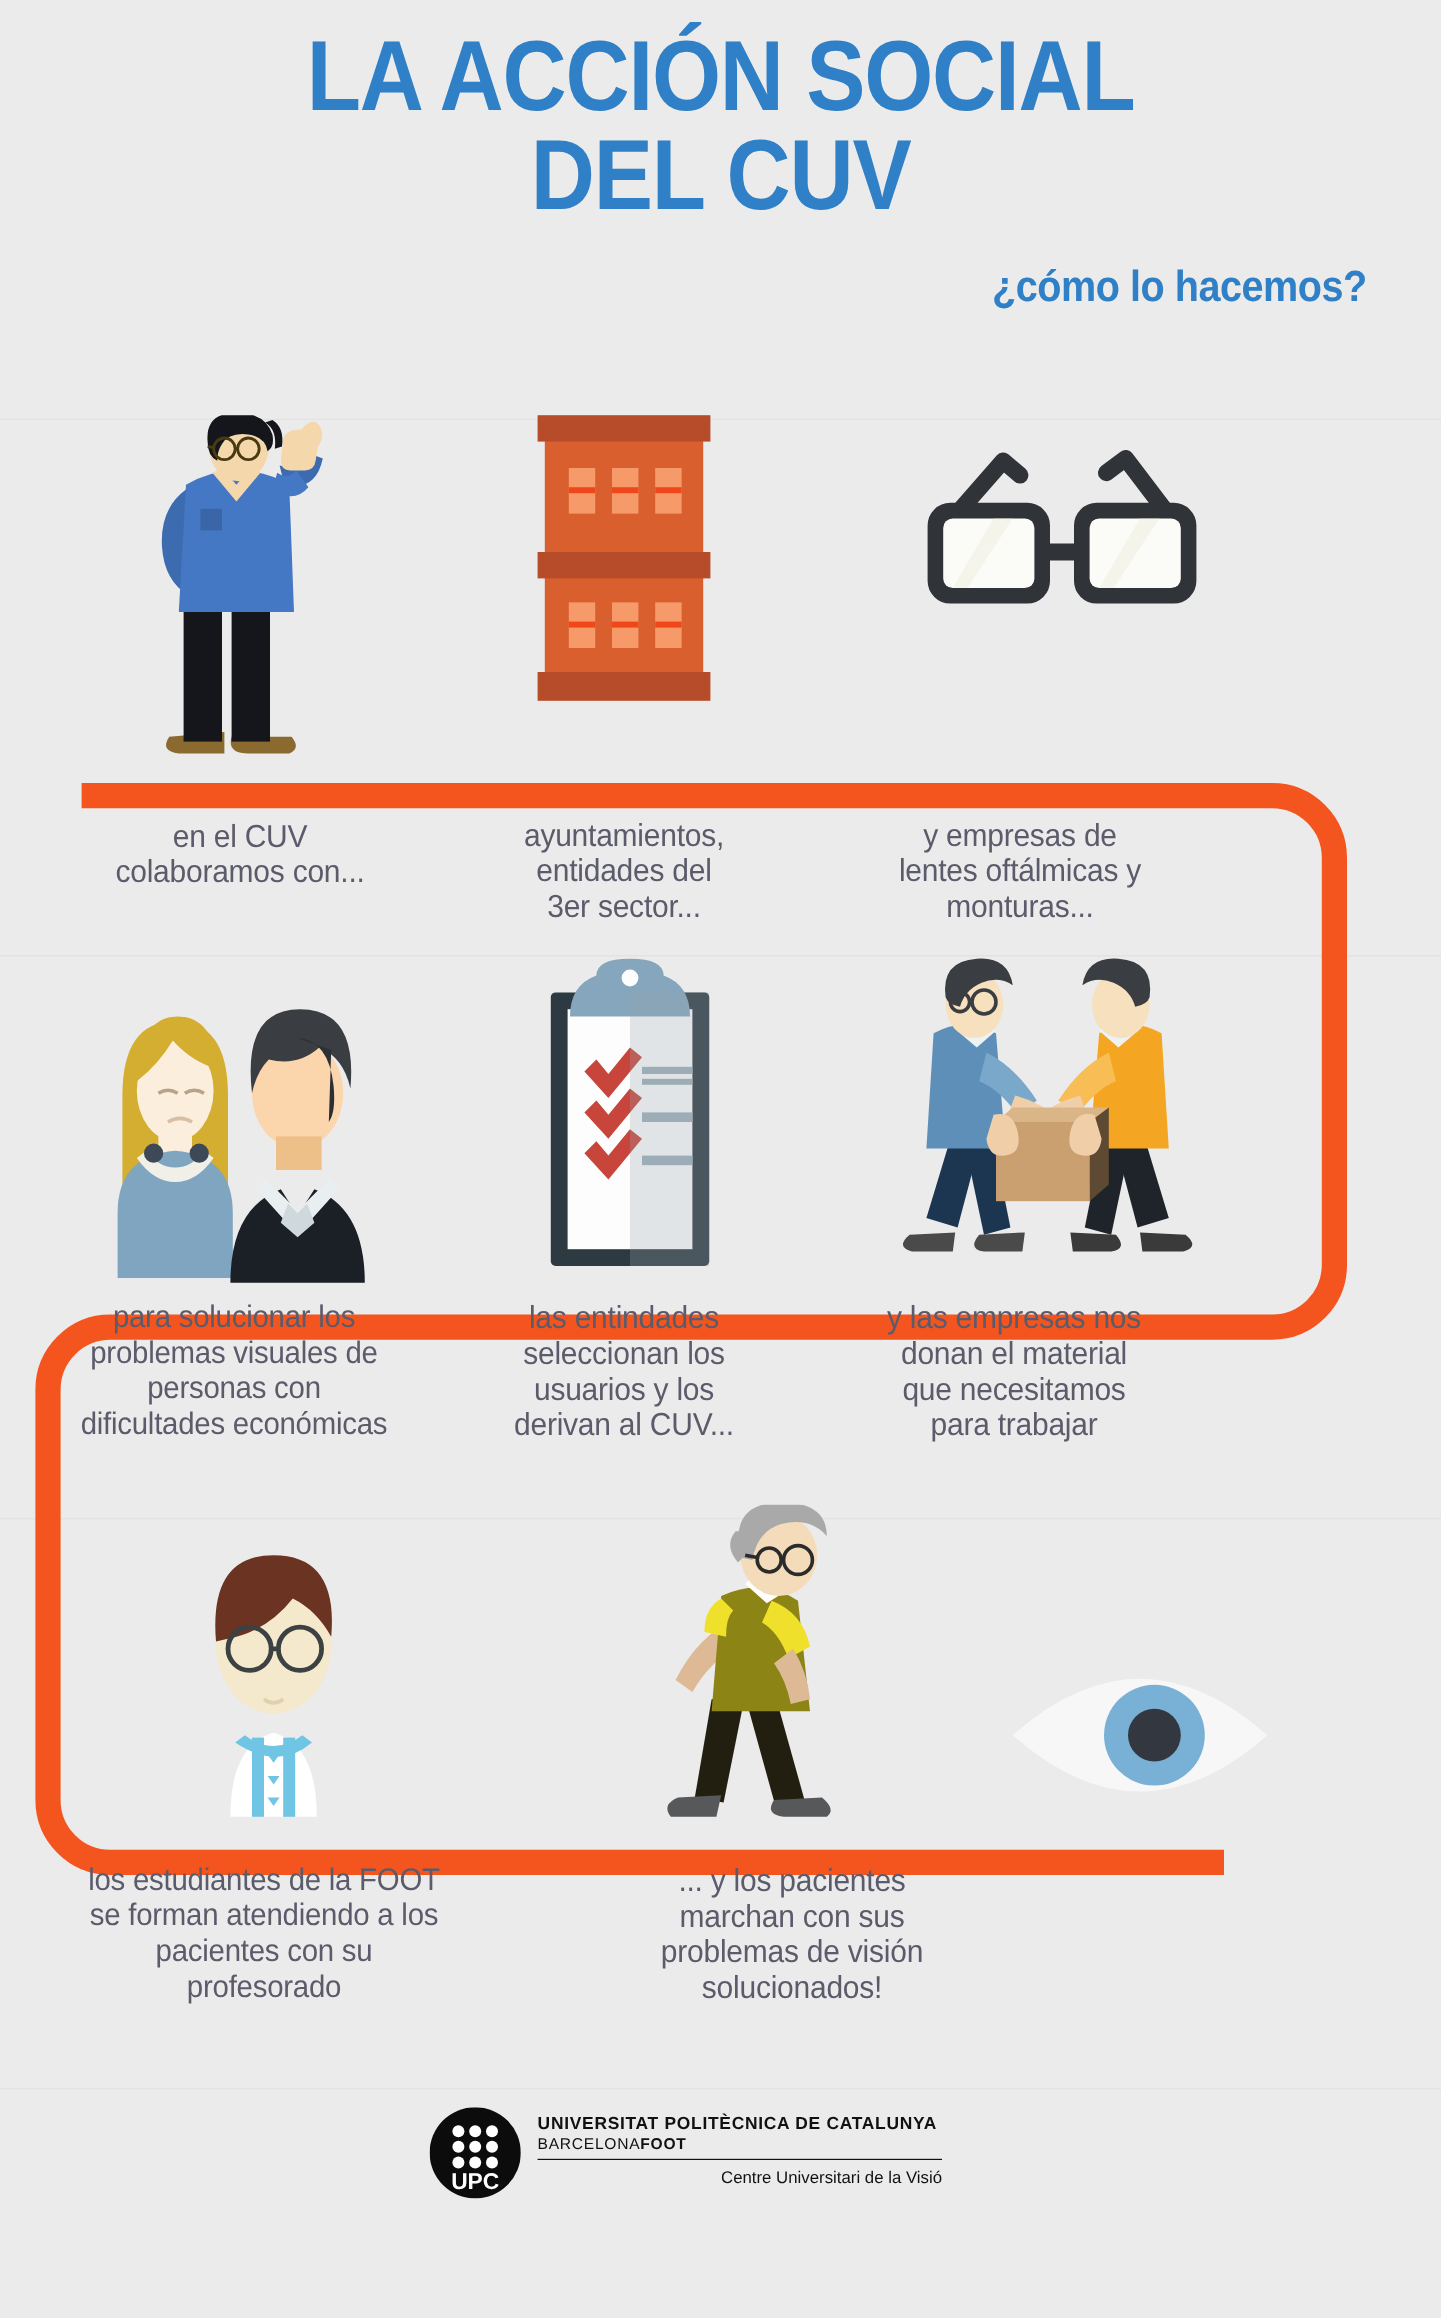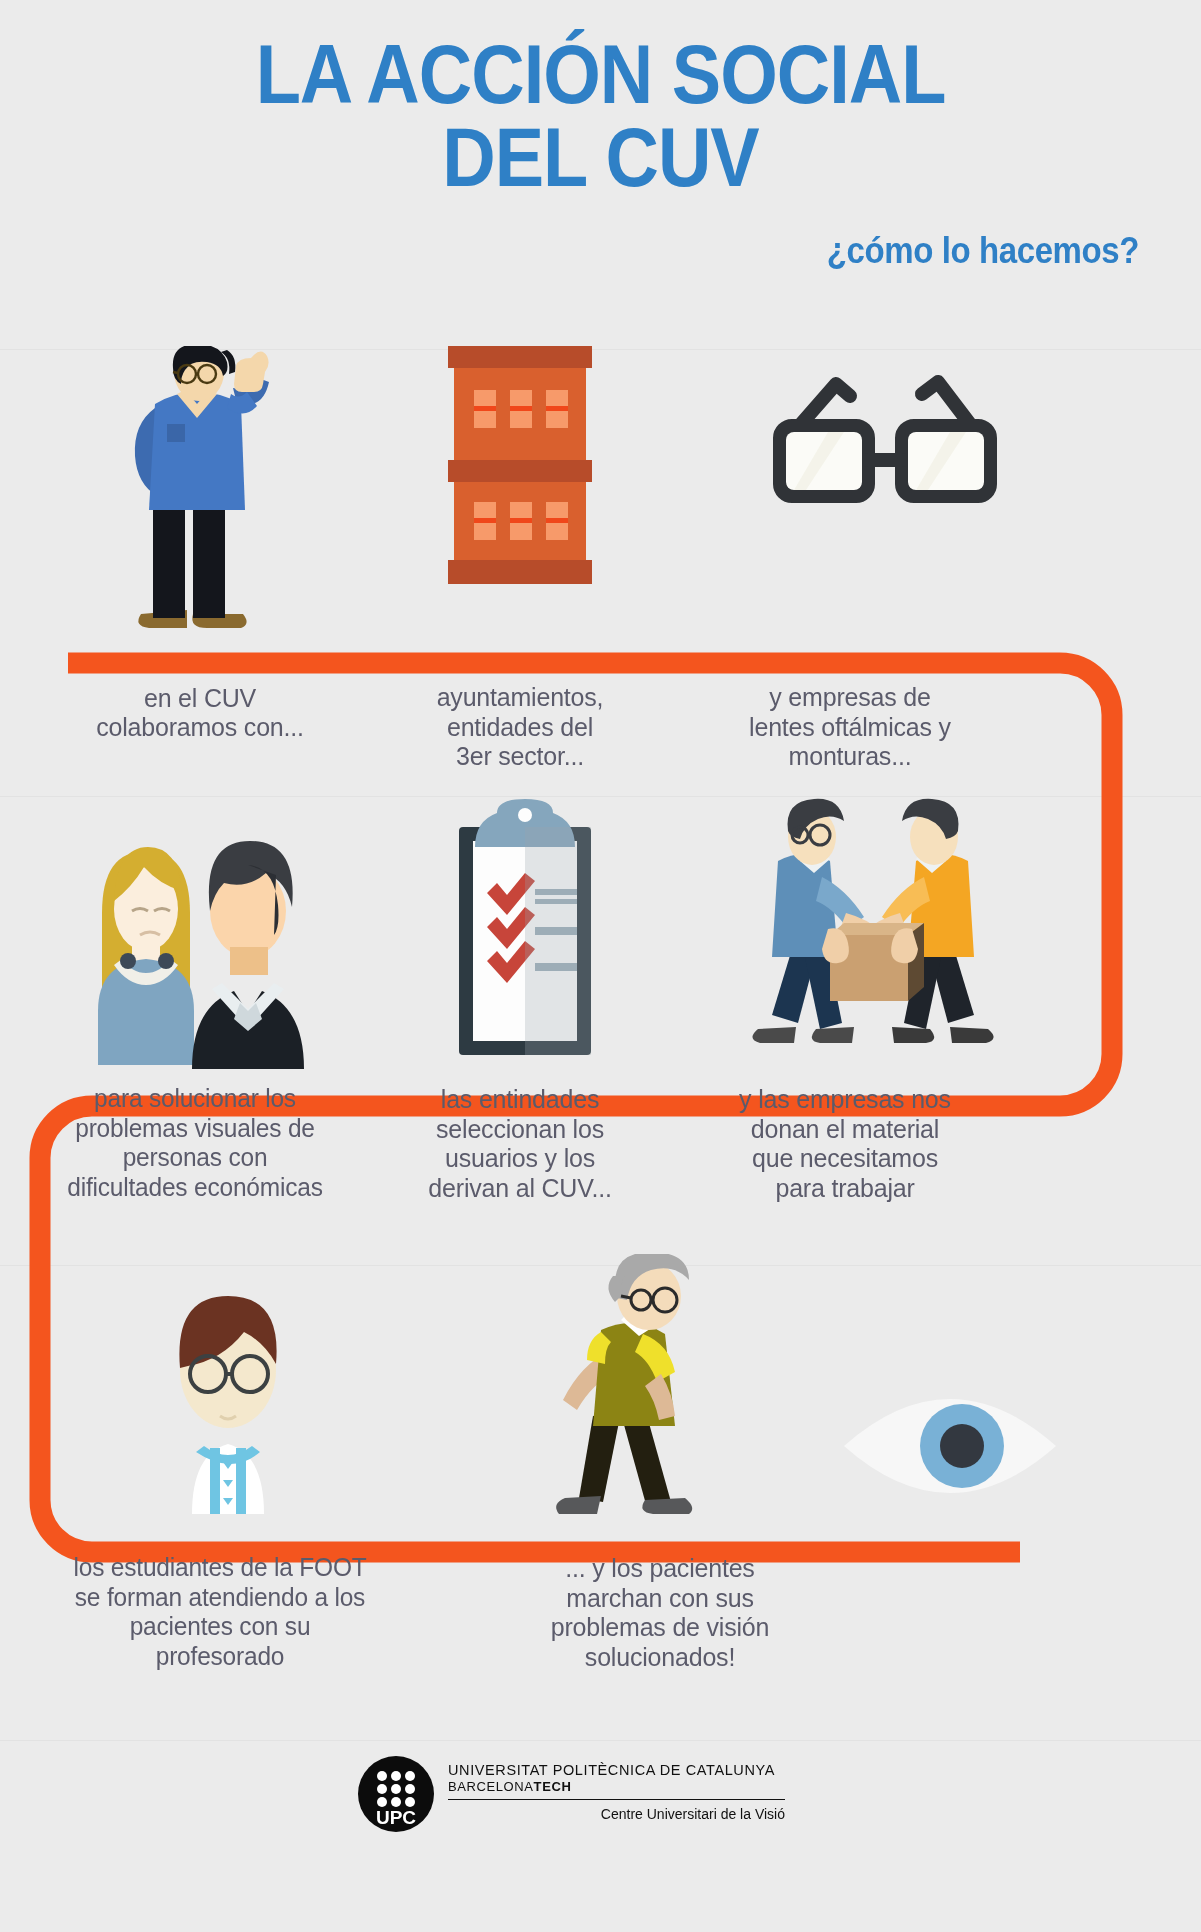--- a/index.html
+++ b/index.html
@@ -6,21 +6,21 @@
   body{
     width:1201px;height:1932px;
     background:#ebebeb;
     font-family:"Liberation Sans", sans-serif;
     overflow:hidden;
     position:relative;
   }
   .page{position:relative;width:1201px;height:1932px;overflow:hidden;}
 
   
-  .header{position:absolute;left:0;top:0;width:1201px;height:350px;margin-top:12px;}
+  .header{position:absolute;left:0;top:0;width:1201px;height:350px;}
   .title{
     position:absolute;left:0;right:0;top:22px;
     text-align:center;
     color:#2f80c6;
     font-weight:bold;
     font-size:74px;
     line-height:74px;
     letter-spacing:-1px;
     transform:scaleY(1.12);
     transform-origin:top center;
@@ -53,21 +53,21 @@
     transform:scaleY(1.06);
   }
   .cap.wide{font-size:24.5px;}
   .art{position:absolute;}
 
   
   .footer{position:absolute;left:0;top:1748px;width:1201px;height:120px;}
   .logo-wrap{position:absolute;left:358px;top:8px;display:flex;align-items:flex-start;}
   .upc-mark{width:76px;height:76px;position:relative;}
   .logo-txt{margin-left:14px;padding-top:6px;}
-  .logo-l1{font-size:14.5px;font-weight:normal;letter-spacing:.6px;color:#111;white-space:nowrap;}
+  .logo-l1{font-size:14.5px;font-weight:bold;letter-spacing:.6px;color:#111;white-space:nowrap;}
   .logo-l2{font-size:13px;letter-spacing:.6px;color:#111;white-space:nowrap;margin-top:1px;}
   .logo-l2 b{font-weight:bold;}
   .logo-rule{height:1px;background:#111;margin:5px 0 6px 0;width:337px;}
   .logo-l3{font-size:14px;color:#111;white-space:nowrap;text-align:right;}
 </style>
 </head>
 <body>
 
 <div class="page">
 
@@ -391,20 +391,20 @@
               <circle cx="52" cy="33" r="5"></circle>
             <circle cx="24" cy="46" r="5"></circle>
               <circle cx="38" cy="46" r="5"></circle>
               <circle cx="52" cy="46" r="5"></circle>
           </g>
           <text x="38" y="68" text-anchor="middle" fill="#ffffff" font-family="Liberation Sans, sans-serif" font-size="19" font-weight="bold">UPC</text>
         </svg>
       </div>
       <div class="logo-txt">
         <div class="logo-l1">UNIVERSITAT POLITÈCNICA DE CATALUNYA</div>
-        <div class="logo-l2"><span>BARCELONA</span><b>TECH</b></div>
+        <div class="logo-l2"><span>BARCELONA</span><b>FOOT</b></div>
         <div class="logo-rule"></div>
         <div class="logo-l3">Centre Universitari de la Visió</div>
       </div>
     </div>
   </div>
 
 </div>
 
 </body></html>

